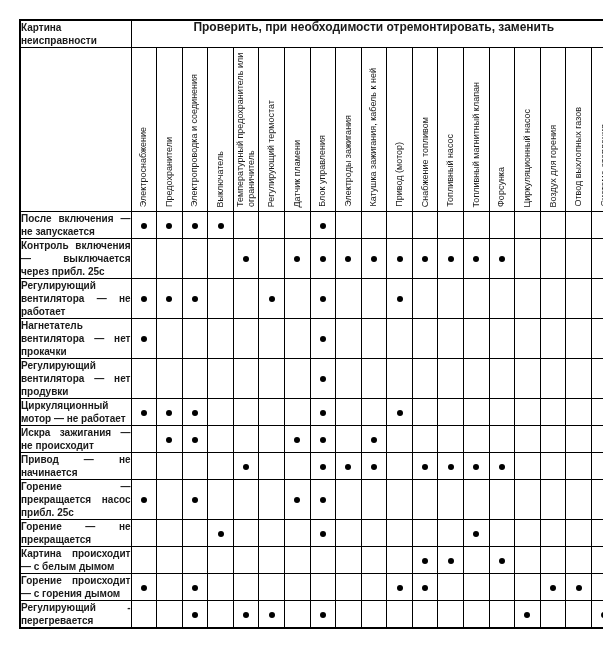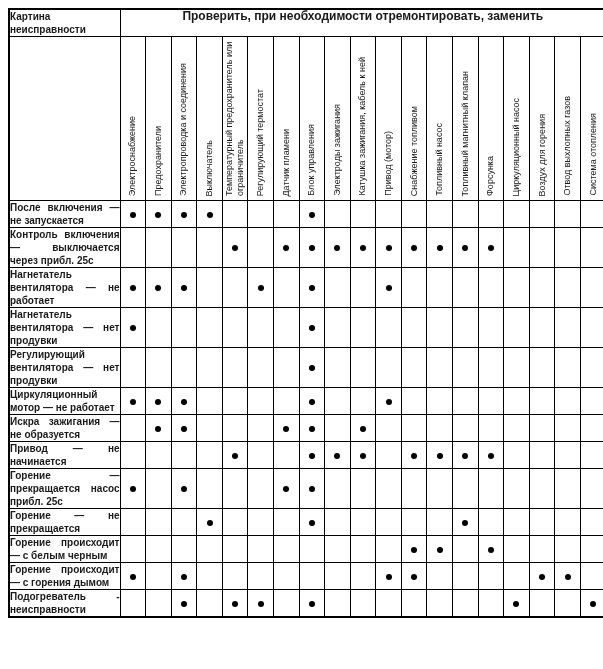--- a/index.html
+++ b/index.html
@@ -8,21 +8,21 @@
     background: #ffffff;
   }
   body {
     width: 603px;
     height: 669px;
     font-family: "Liberation Sans", sans-serif;
     color: #1a1a1a;
     box-sizing: border-box;
   }
   .table-wrap {
-    padding: 8px;
+    padding: 19px;
   }
   table.fault-table {
     border-collapse: collapse;
     table-layout: fixed;
     width: 597px;
     border: 2px solid #000;
     background: #fff;
   }
   .fault-table th, .fault-table td {
     border: 1px solid #000;
@@ -180,43 +180,43 @@
           <td class="dot-cell"><span class="dot" style="background: rgb(0, 0, 0);"></span></td>
           <td class="dot-cell"><span class="dot" style="background: rgb(0, 0, 0);"></span></td>
           <td class="dot-cell"><span class="dot" style="background: rgb(0, 0, 0);"></span></td>
           <td class="dot-cell"><span class="dot" style="background: rgb(0, 0, 0);"></span></td>
           <td class="dot-cell"></td>
           <td class="dot-cell"></td>
           <td class="dot-cell"></td>
           <td class="dot-cell"></td>
         </tr>
         <tr>
-          <td class="row-label">Нагнетатель вентилятора — не работает</td>
-          <td class="dot-cell"><span class="dot" style="background: rgb(0, 0, 0);"></span></td>
-          <td class="dot-cell"><span class="dot" style="background: rgb(0, 0, 0);"></span></td>
-          <td class="dot-cell"><span class="dot" style="background: rgb(0, 0, 0);"></span></td>
-          <td class="dot-cell"></td>
-          <td class="dot-cell"></td>
-          <td class="dot-cell"><span class="dot" style="background: rgb(0, 0, 0);"></span></td>
-          <td class="dot-cell"></td>
-          <td class="dot-cell"><span class="dot" style="background: rgb(0, 0, 0);"></span></td>
-          <td class="dot-cell"></td>
-          <td class="dot-cell"></td>
-          <td class="dot-cell"><span class="dot" style="background: rgb(0, 0, 0);"></span></td>
-          <td class="dot-cell"></td>
-          <td class="dot-cell"></td>
-          <td class="dot-cell"></td>
-          <td class="dot-cell"></td>
-          <td class="dot-cell"></td>
-          <td class="dot-cell"></td>
-          <td class="dot-cell"></td>
-          <td class="dot-cell"></td>
-        </tr>
-        <tr>
-          <td class="row-label">Нагнетатель вентилятора — нет продувки</td>
+          <td class="row-label">Регулирующий вентилятора — не работает</td>
+          <td class="dot-cell"><span class="dot" style="background: rgb(0, 0, 0);"></span></td>
+          <td class="dot-cell"><span class="dot" style="background: rgb(0, 0, 0);"></span></td>
+          <td class="dot-cell"><span class="dot" style="background: rgb(0, 0, 0);"></span></td>
+          <td class="dot-cell"></td>
+          <td class="dot-cell"></td>
+          <td class="dot-cell"><span class="dot" style="background: rgb(0, 0, 0);"></span></td>
+          <td class="dot-cell"></td>
+          <td class="dot-cell"><span class="dot" style="background: rgb(0, 0, 0);"></span></td>
+          <td class="dot-cell"></td>
+          <td class="dot-cell"></td>
+          <td class="dot-cell"><span class="dot" style="background: rgb(0, 0, 0);"></span></td>
+          <td class="dot-cell"></td>
+          <td class="dot-cell"></td>
+          <td class="dot-cell"></td>
+          <td class="dot-cell"></td>
+          <td class="dot-cell"></td>
+          <td class="dot-cell"></td>
+          <td class="dot-cell"></td>
+          <td class="dot-cell"></td>
+        </tr>
+        <tr>
+          <td class="row-label">Нагнетатель вентилятора — нет прокачки</td>
           <td class="dot-cell"><span class="dot" style="background: rgb(0, 0, 0);"></span></td>
           <td class="dot-cell"></td>
           <td class="dot-cell"></td>
           <td class="dot-cell"></td>
           <td class="dot-cell"></td>
           <td class="dot-cell"></td>
           <td class="dot-cell"></td>
           <td class="dot-cell"><span class="dot" style="background: rgb(0, 0, 0);"></span></td>
           <td class="dot-cell"></td>
           <td class="dot-cell"></td>
@@ -268,21 +268,21 @@
           <td class="dot-cell"></td>
           <td class="dot-cell"></td>
           <td class="dot-cell"></td>
           <td class="dot-cell"></td>
           <td class="dot-cell"></td>
           <td class="dot-cell"></td>
           <td class="dot-cell"></td>
           <td class="dot-cell"></td>
         </tr>
         <tr>
-          <td class="row-label">Искра зажигания — не образуется</td>
+          <td class="row-label">Искра зажигания — не происходит</td>
           <td class="dot-cell"></td>
           <td class="dot-cell"><span class="dot" style="background: rgb(0, 0, 0);"></span></td>
           <td class="dot-cell"><span class="dot" style="background: rgb(0, 0, 0);"></span></td>
           <td class="dot-cell"></td>
           <td class="dot-cell"></td>
           <td class="dot-cell"></td>
           <td class="dot-cell"><span class="dot" style="background: rgb(0, 0, 0);"></span></td>
           <td class="dot-cell"><span class="dot" style="background: rgb(0, 0, 0);"></span></td>
           <td class="dot-cell"></td>
           <td class="dot-cell"><span class="dot" style="background: rgb(0, 0, 0);"></span></td>
@@ -356,21 +356,21 @@
           <td class="dot-cell"></td>
           <td class="dot-cell"></td>
           <td class="dot-cell"><span class="dot" style="background: rgb(0, 0, 0);"></span></td>
           <td class="dot-cell"></td>
           <td class="dot-cell"></td>
           <td class="dot-cell"></td>
           <td class="dot-cell"></td>
           <td class="dot-cell"></td>
         </tr>
         <tr>
-          <td class="row-label">Горение происходит — с белым черным</td>
+          <td class="row-label">Картина происходит — с белым дымом</td>
           <td class="dot-cell"></td>
           <td class="dot-cell"></td>
           <td class="dot-cell"></td>
           <td class="dot-cell"></td>
           <td class="dot-cell"></td>
           <td class="dot-cell"></td>
           <td class="dot-cell"></td>
           <td class="dot-cell"></td>
           <td class="dot-cell"></td>
           <td class="dot-cell"></td>
@@ -400,21 +400,21 @@
           <td class="dot-cell"><span class="dot" style="background: rgb(0, 0, 0);"></span></td>
           <td class="dot-cell"></td>
           <td class="dot-cell"></td>
           <td class="dot-cell"></td>
           <td class="dot-cell"></td>
           <td class="dot-cell"><span class="dot" style="background: rgb(0, 0, 0);"></span></td>
           <td class="dot-cell"><span class="dot" style="background: rgb(0, 0, 0);"></span></td>
           <td class="dot-cell"></td>
         </tr>
         <tr>
-          <td class="row-label">Подогреватель - неисправности</td>
+          <td class="row-label">Регулирующий - перегревается</td>
           <td class="dot-cell"></td>
           <td class="dot-cell"></td>
           <td class="dot-cell"><span class="dot" style="background: rgb(0, 0, 0);"></span></td>
           <td class="dot-cell"></td>
           <td class="dot-cell"><span class="dot" style="background: rgb(0, 0, 0);"></span></td>
           <td class="dot-cell"><span class="dot" style="background: rgb(0, 0, 0);"></span></td>
           <td class="dot-cell"></td>
           <td class="dot-cell"><span class="dot" style="background: rgb(0, 0, 0);"></span></td>
           <td class="dot-cell"></td>
           <td class="dot-cell"></td>

